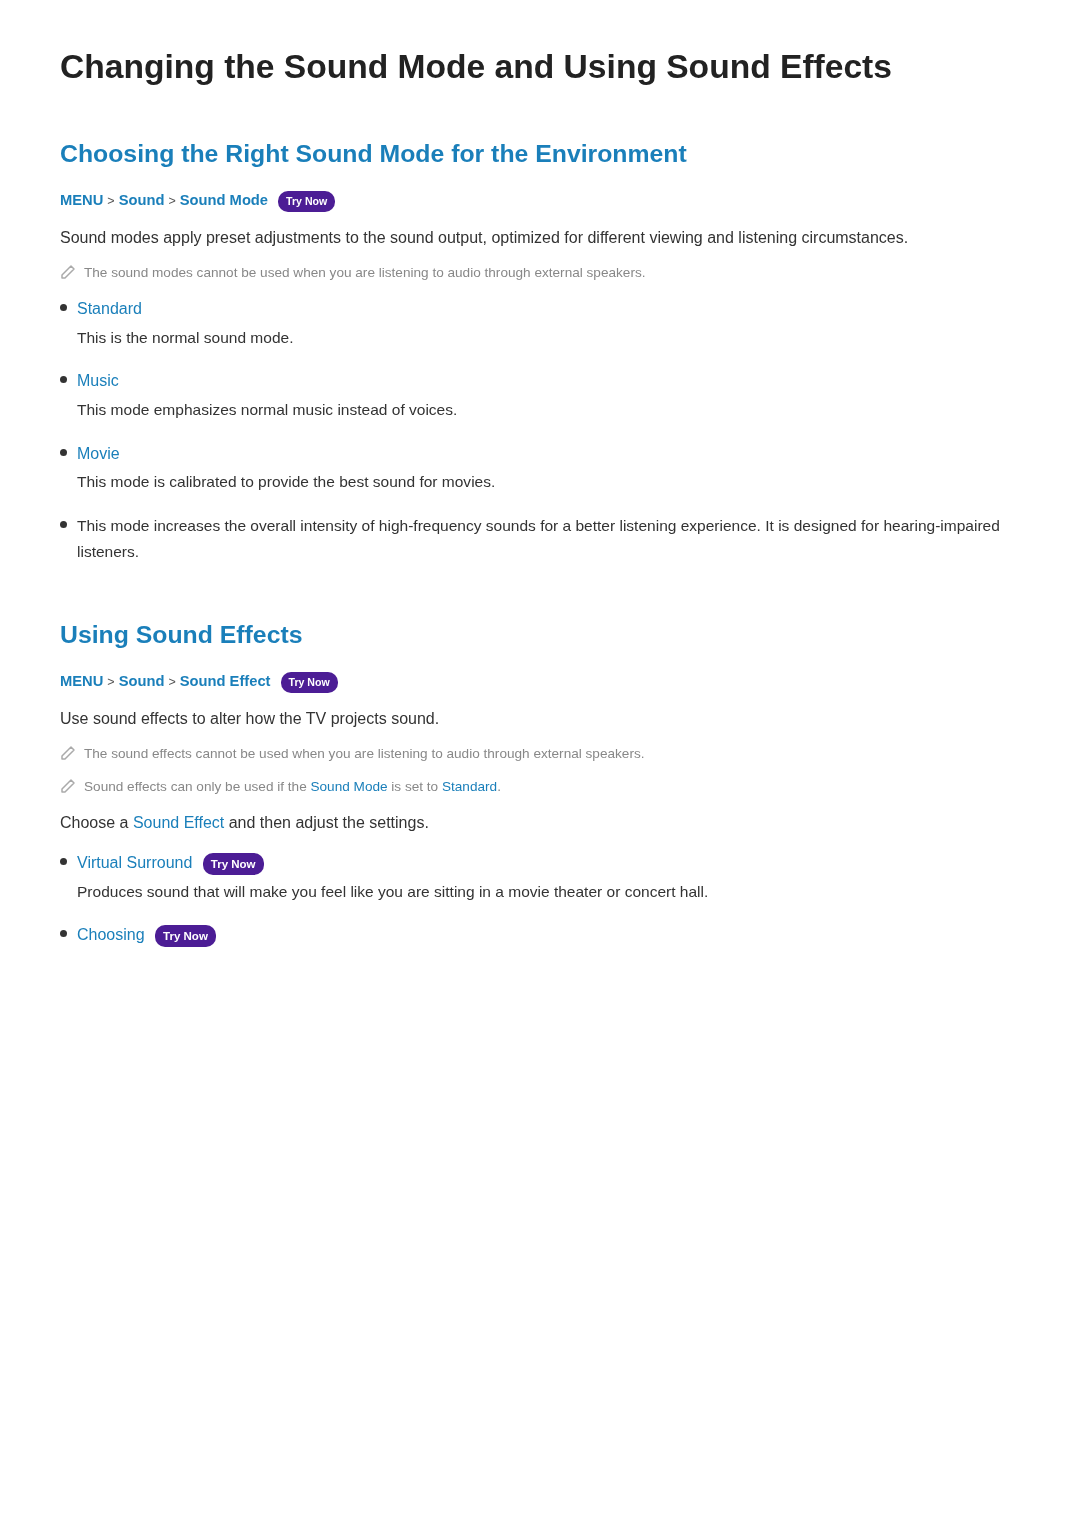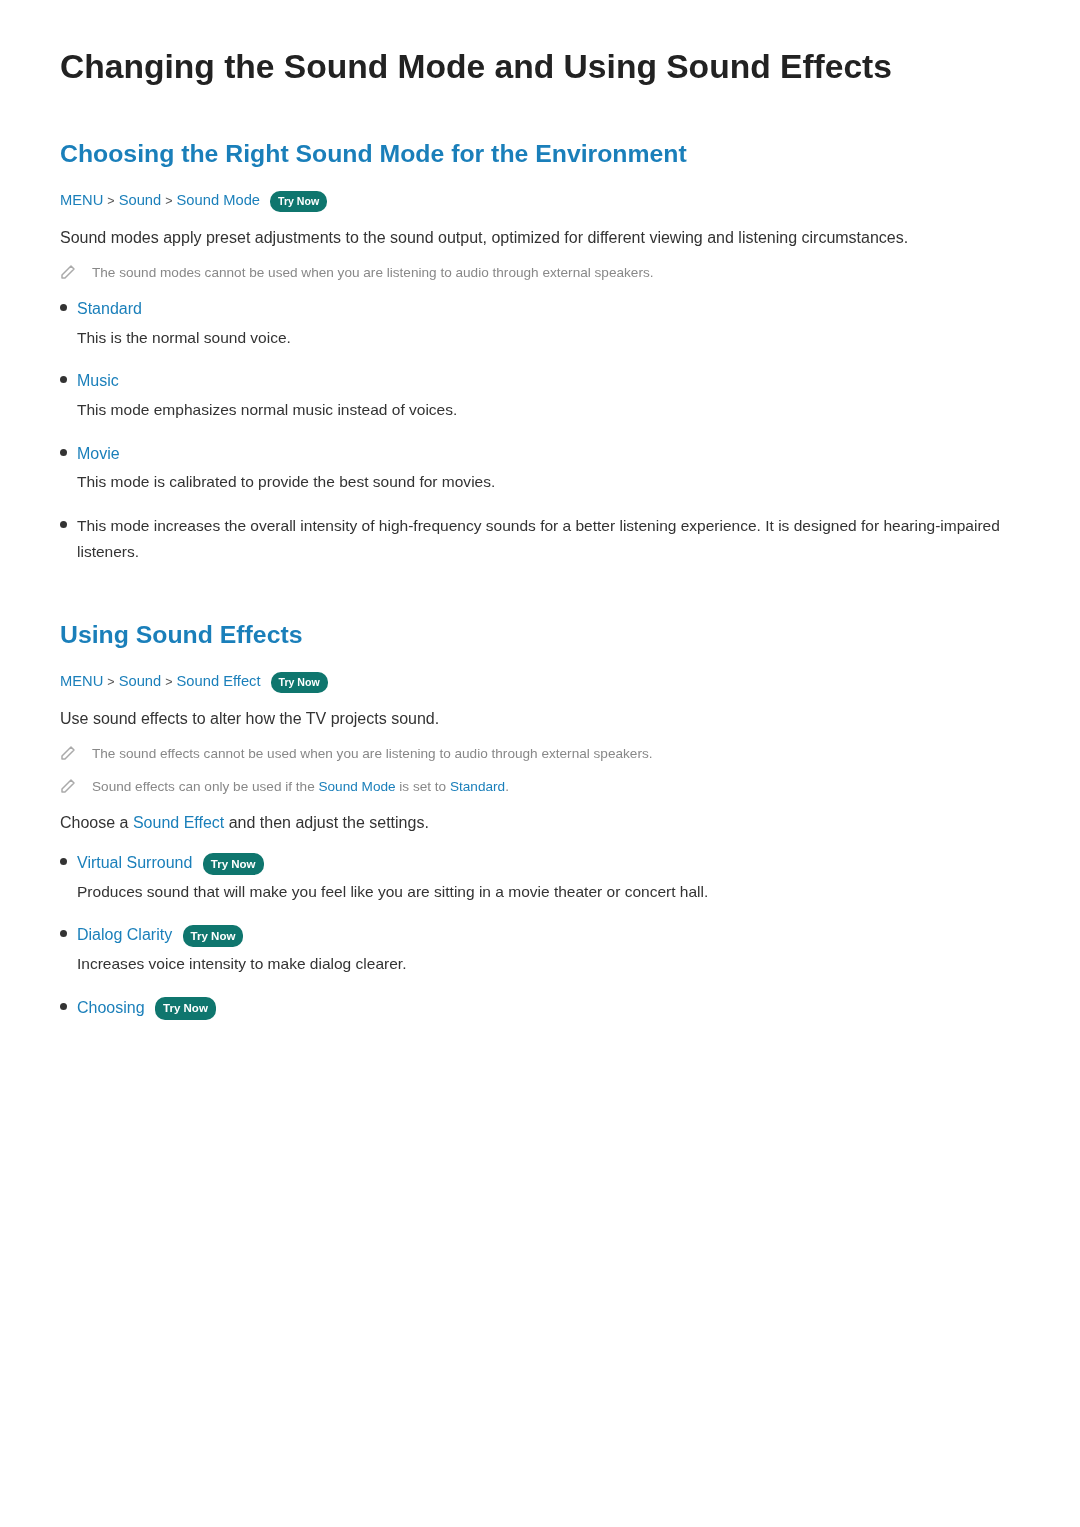--- a/index.html
+++ b/index.html
@@ -37,51 +37,51 @@
     .breadcrumb {
       display: flex;
       align-items: center;
       gap: 4px;
       margin-bottom: 12px;
       font-size: 0.92em;
     }
 
     .breadcrumb-item {
       color: #1a7fba;
-      font-weight: 400;
+      font-weight: 700;
     }
 
     .breadcrumb-separator {
       color: #555;
       font-size: 0.85em;
     }
 
     .try-now-badge {
       display: inline-block;
-      background-color: #0f766e;
+      background-color: #4c1d95;
       color: #ffffff;
       font-size: 0.72em;
       font-weight: 600;
       padding: 2px 8px;
       border-radius: 10px;
       margin-left: 6px;
       vertical-align: middle;
       white-space: nowrap;
     }
 
     .body-text {
       color: #333333;
       margin-bottom: 12px;
       font-size: 1em;
     }
 
     .note {
       display: flex;
       align-items: flex-start;
-      gap: 16px;
+      gap: 8px;
       margin: 8px 0 10px 0;
       color: #888888;
       font-size: 0.85em;
       line-height: 1.5;
     }
 
     .note-icon {
       flex-shrink: 0;
       margin-top: 1px;
     }
@@ -169,21 +169,21 @@
     </span>
     <span>The sound modes cannot be used when you are listening to audio through external speakers.</span>
   </div>
 
   <ul class="bullet-list">
 
     <li>
       <span class="bullet-dot"></span>
       <div class="bullet-content">
         <span class="bullet-label">Standard</span>
-        <span class="bullet-desc">This is the normal sound voice.</span>
+        <span class="bullet-desc">This is the normal sound mode.</span>
       </div>
     </li>
 
     <li>
       <span class="bullet-dot"></span>
       <div class="bullet-content">
         <span class="bullet-label">Music</span>
         <span class="bullet-desc">This mode emphasizes normal music instead of voices.</span>
       </div>
     </li>
@@ -252,30 +252,20 @@
       <span class="bullet-dot"></span>
       <div class="bullet-content">
         <span class="bullet-label">
           <span>Virtual Surround</span>
           <span class="try-now-badge">Try Now</span>
         </span>
         <span class="bullet-desc">Produces sound that will make you feel like you are sitting in a movie theater or concert hall.</span>
       </div>
     </li>
 
-    <li>
-      <span class="bullet-dot"></span>
-      <div class="bullet-content">
-        <span class="bullet-label">
-          <span>Dialog Clarity</span>
-          <span class="try-now-badge">Try Now</span>
-        </span>
-        <span class="bullet-desc">Increases voice intensity to make dialog clearer.</span>
-      </div>
-    </li>
 
     <li>
       <span class="bullet-dot"></span>
       <div class="bullet-content">
         <span class="bullet-label">
           <span>Choosing</span>
           <span class="try-now-badge">Try Now</span>
         </span>
       </div>
     </li>

